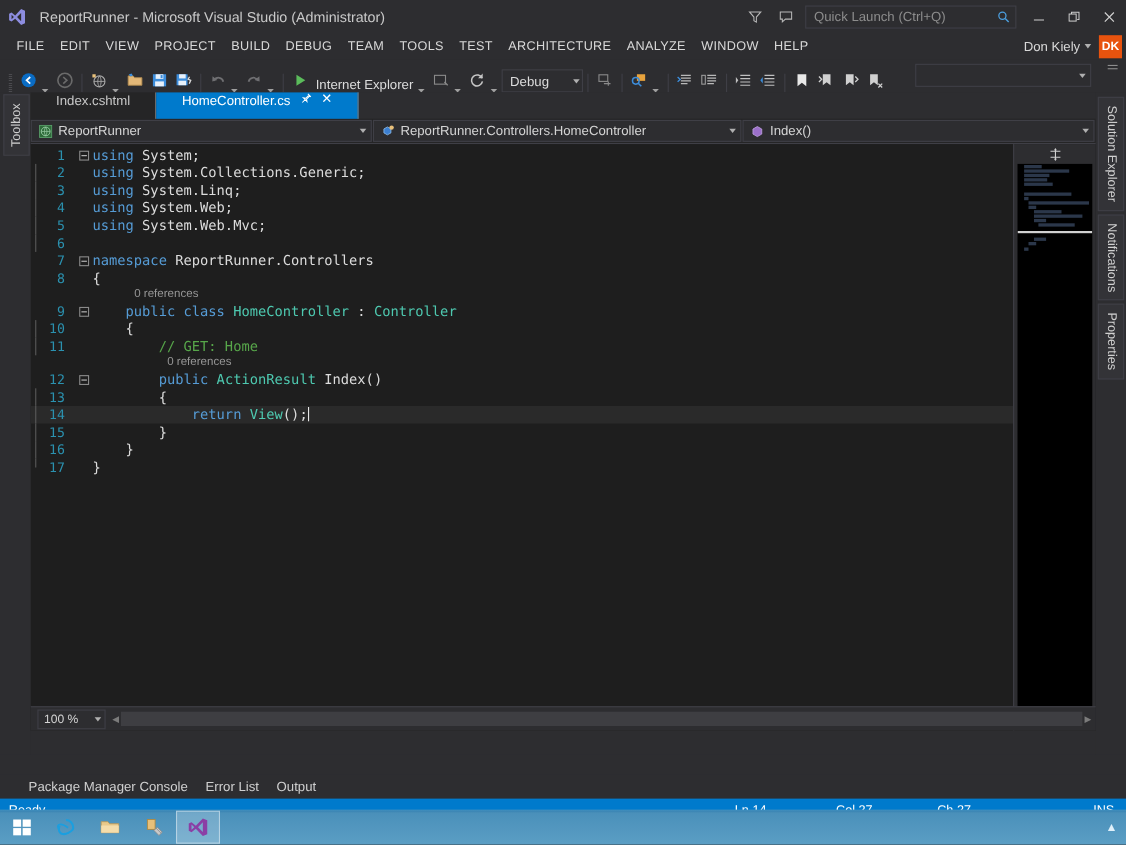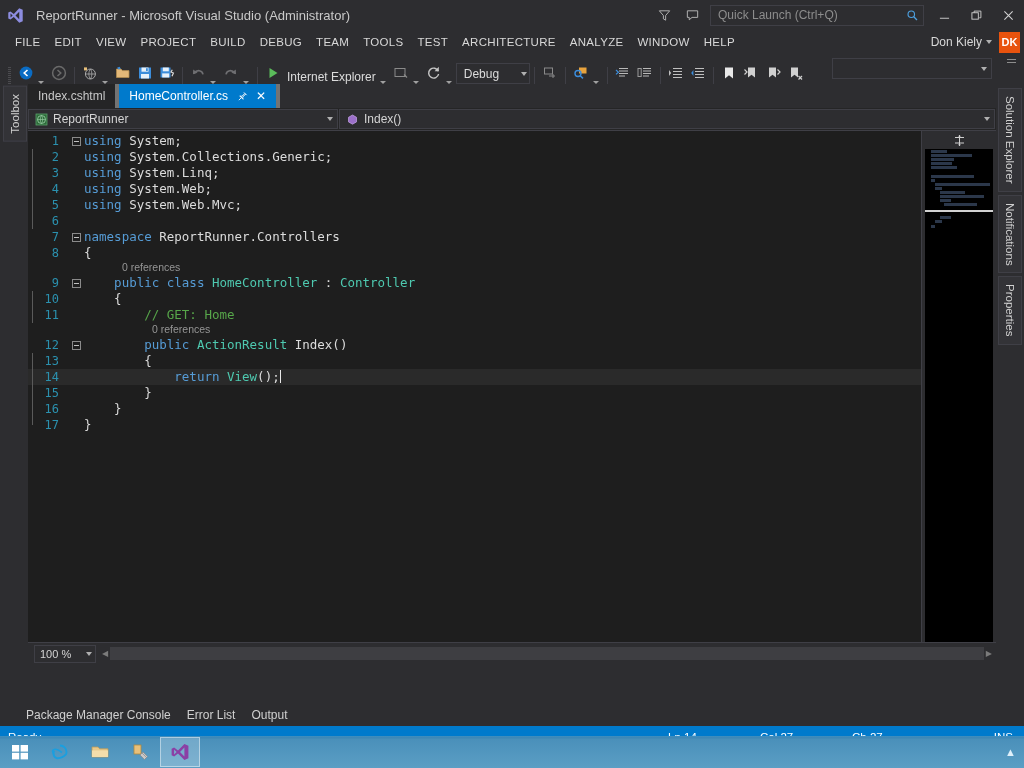--- a/index.html
+++ b/index.html
@@ -26,21 +26,21 @@
     position: absolute; right: 0; top: 0; height: 30px;
     display: flex; align-items: center;
   }
   .ticon {
     width: 28px; height: 24px; display: flex;
     align-items: center; justify-content: center;
     color: #b8b8b8;
   }
   .ticon svg { width: 15px; height: 15px; }
   .quicklaunch {
-    width: 214px; height: 21px; border: 1px solid #3f3f46;
+    width: 192px; height: 21px; border: 1px solid #3f3f46;
     background: #2d2d30; display: flex; align-items: center;
     padding: 0 4px 0 7px; margin: 0 4px; gap: 12px;
   }
   .quicklaunch .ql-text { color: #8d8d8d; font-size: 12px; flex: 1; }
   .quicklaunch .ql-icon { color: #4ca0e0; display:flex; }
   .quicklaunch .ql-icon svg { width: 13px; height: 13px; }
   .wbtn {
     width: 32px; height: 30px; display: flex;
     align-items: center; justify-content: center; color: #d0d0d0;
   }
@@ -130,23 +130,23 @@
     background: #2d2d30; display: flex; flex-direction: column;
     align-items: center; padding-top: 4px; gap: 3px;
   }
 
   
   .editor-host {
     position: absolute; left: 28px; right: 28px; top: 0; bottom: 0;
   }
   .tabrow { height: 24px; display: flex; align-items: stretch; background: #2d2d30; }
   .dtab {
-    display: flex; align-items: center; padding: 0 10px;
+    display: flex; padding: 0 23px;
     font-size: 12px; color: #c8c8c8; background: #252526;
-    border-right: 4px solid #737373;
+    border-right: 1px solid #737373;
   }
   .dtab.active { background: #007acc; color: #ffffff; }
   .dtab .pin { margin-left: 9px; display:flex; }
   .dtab .pin svg { width: 11px; height: 11px; }
   .dtab .xclose { margin-left: 8px; font-size: 12px; line-height: 1; }
 
   
   .navbar {
     height: 23px; background: #252526; display: flex; align-items: stretch;
     border-bottom: 1px solid #3f3f46;
@@ -541,20 +541,30 @@
     <div class="navbar">
       <div class="navcombo nav-1">
         <span class="nicon">
           <svg viewBox="0 0 13 13">
               <rect x="1" y="1" width="11" height="11" fill="#2e6b3a" stroke="#59a06a" stroke-width=".8"></rect>
               <circle cx="6.5" cy="6.5" r="4" fill="none" stroke="#9fd3ab" stroke-width=".8"></circle>
               <path d="M2.5 6.5h8M6.5 2.5c1.6 2 1.6 6 0 8M6.5 2.5c-1.6 2-1.6 6 0 8" stroke="#9fd3ab" stroke-width=".6" fill="none"></path>
             </svg>
         </span>
         <span class="nlabel">ReportRunner</span>
+        <span class="caret-sm" style="margin-left:auto"></span>
+      </div>
+      <div class="navcombo nav-2">
+        <span class="nicon">
+          <svg viewBox="0 0 13 13">
+              <path d="M3 4.2 6.2 2.4l3.2 1.8v3.6L6.2 9.6 3 7.8z" fill="#3c7fd0" stroke="#8fc0f0" stroke-width=".7"></path>
+              <circle cx="10" cy="3" r="2" fill="#e8c07a"></circle>
+            </svg>
+        </span>
+        <span class="nlabel">ReportRunner.Controllers.HomeController</span>
         <span class="caret-sm" style="margin-left:auto"></span>
       </div>
       <div class="navcombo nav-3">
         <span class="nicon">
           <svg viewBox="0 0 13 13">
               <path d="M6.5 2 10.5 4.3v4.6L6.5 11.2 2.5 8.9V4.3z" fill="#9b6fc9" stroke="#c5a5e6" stroke-width=".7"></path>
             </svg>
         </span>
         <span class="nlabel">Index()</span>
         <span class="caret-sm" style="margin-left:auto"></span>

